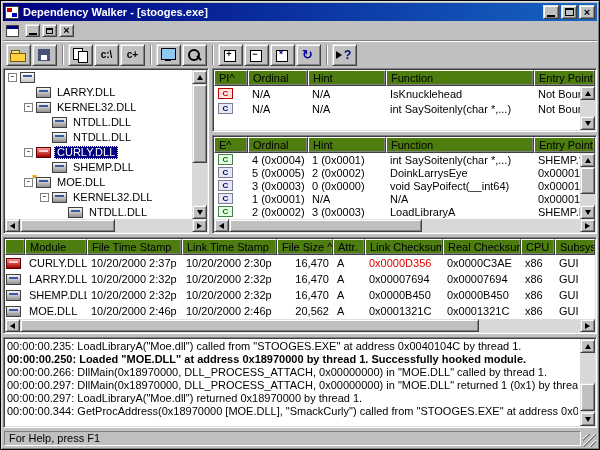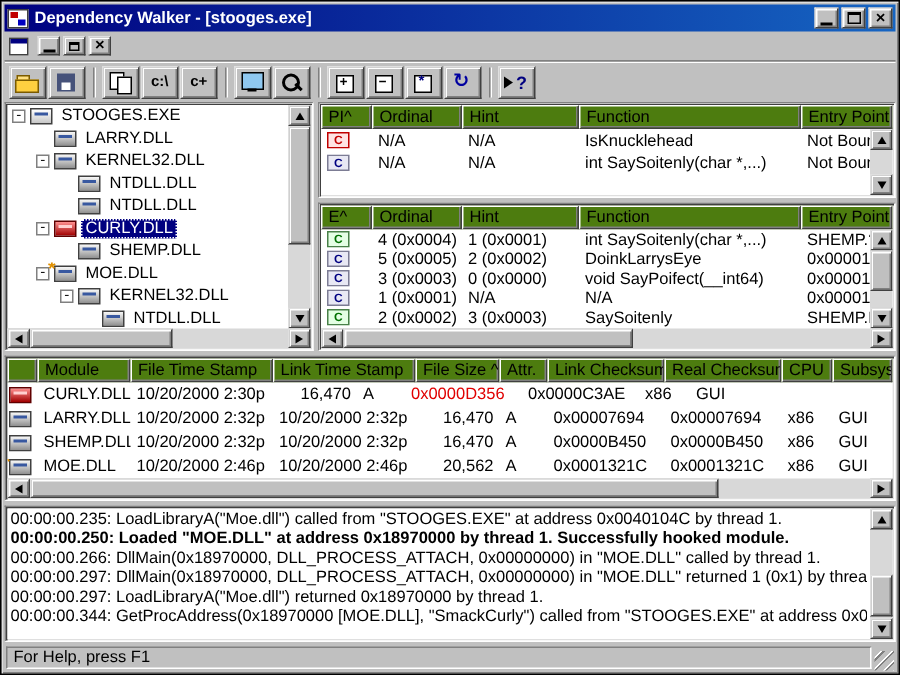--- a/index.html
+++ b/index.html
@@ -234,21 +234,20 @@
       </div>
     </div>
 
   <div class="top-section">
     <div class="tree-pane pane">
       <div class="tree-main">
         <div class="tree-rows" id="tree-rows">
             <div class="tree-row" style="padding-left: 3px;">
               <div class="expbox">-</div>
               <div class="mic exe-module-icon"></div>
-              <div class="tree-label">STOOGES.EXE</div>
             </div>
             <div class="tree-row" style="padding-left: 19px;">
               <div class="expspacer"></div>
               <div class="mic dll-module-icon"></div>
               <div class="tree-label">LARRY.DLL</div>
             </div>
             <div class="tree-row" style="padding-left: 19px;">
               <div class="expbox">-</div>
               <div class="mic dll-module-icon"></div>
               <div class="tree-label">KERNEL32.DLL</div>
@@ -401,21 +400,21 @@
                 <div class="cell w-hint">N/A</div>
                 <div class="cell w-fn">N/A</div>
                 <div class="cell w-ep">0x00001030</div>
               </div>
               <div class="grid-row">
                 <div class="cell w-ic">
                   <div class="fic forwarded-export-icon">C</div>
                 </div>
                 <div class="cell w-ord">2 (0x0002)</div>
                 <div class="cell w-hint">3 (0x0003)</div>
-                <div class="cell w-fn">SaySoitenly</div>
+                <div class="cell w-fn">LoadLibraryA</div>
                 <div class="cell w-ep">SHEMP.DoinkMoesEye</div>
               </div>
             </div>
           <div class="vscroll" id="exp-vs">
               <div class="sbtn">
                 <div class="tri tri-up"></div>
               </div>
               <div class="strack">
                 <div class="sthumb" style="top: 0%; height: 70%;"></div>
               </div>
@@ -454,20 +453,21 @@
         <div class="hdr-cell m-cpu">CPU</div>
         <div class="hdr-cell m-sub">Subsystem</div>
       </div>
     <div class="grid-body">
       <div class="grid-rows" id="mod-rows">
           <div class="grid-row">
             <div class="cell m-ic">
               <div class="mic error-module-icon"></div>
             </div>
             <div class="cell m-mod">CURLY.DLL</div>
+            <div class="cell m-fts">10/20/2000 2:37p</div>
             <div class="cell m-lts">10/20/2000 2:30p</div>
             <div class="cell m-fs">16,470</div>
             <div class="cell m-attr">A</div>
             <div class="cell m-lcs" style="color: rgb(224, 0, 0);">0x0000D356</div>
             <div class="cell m-rcs">0x0000C3AE</div>
             <div class="cell m-cpu">x86</div>
             <div class="cell m-sub">GUI</div>
           </div>
           <div class="grid-row">
             <div class="cell m-ic">

